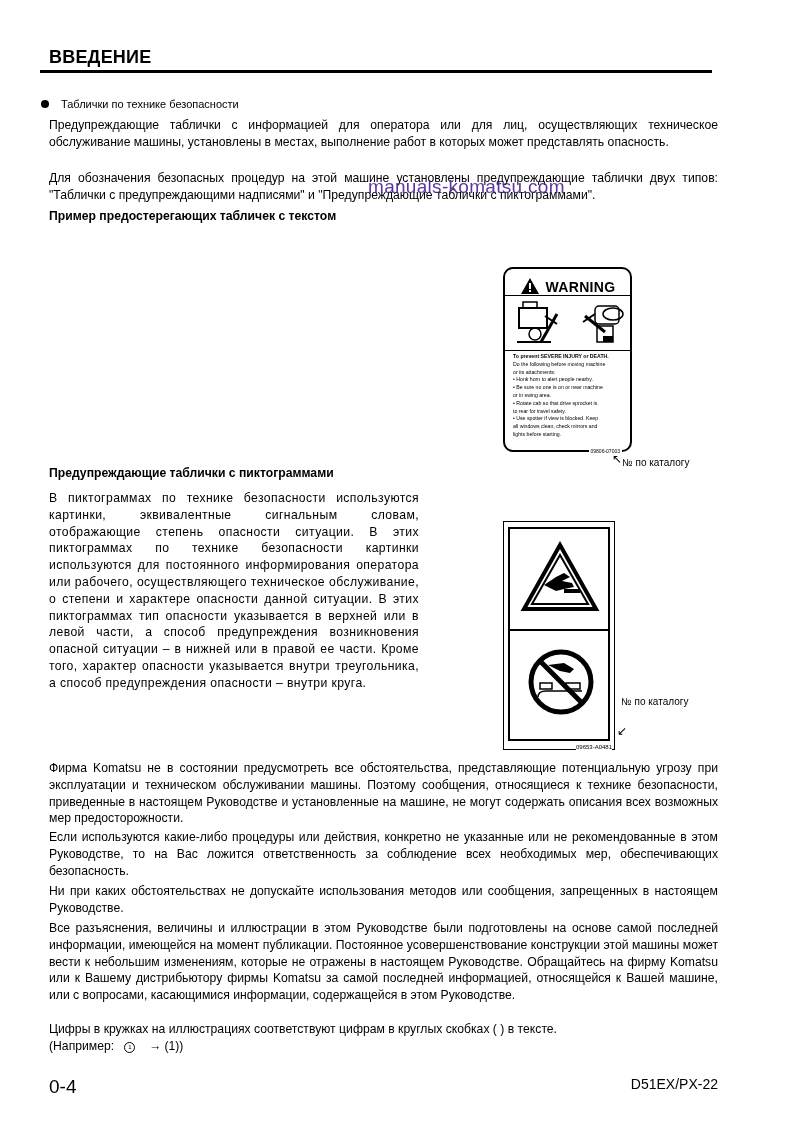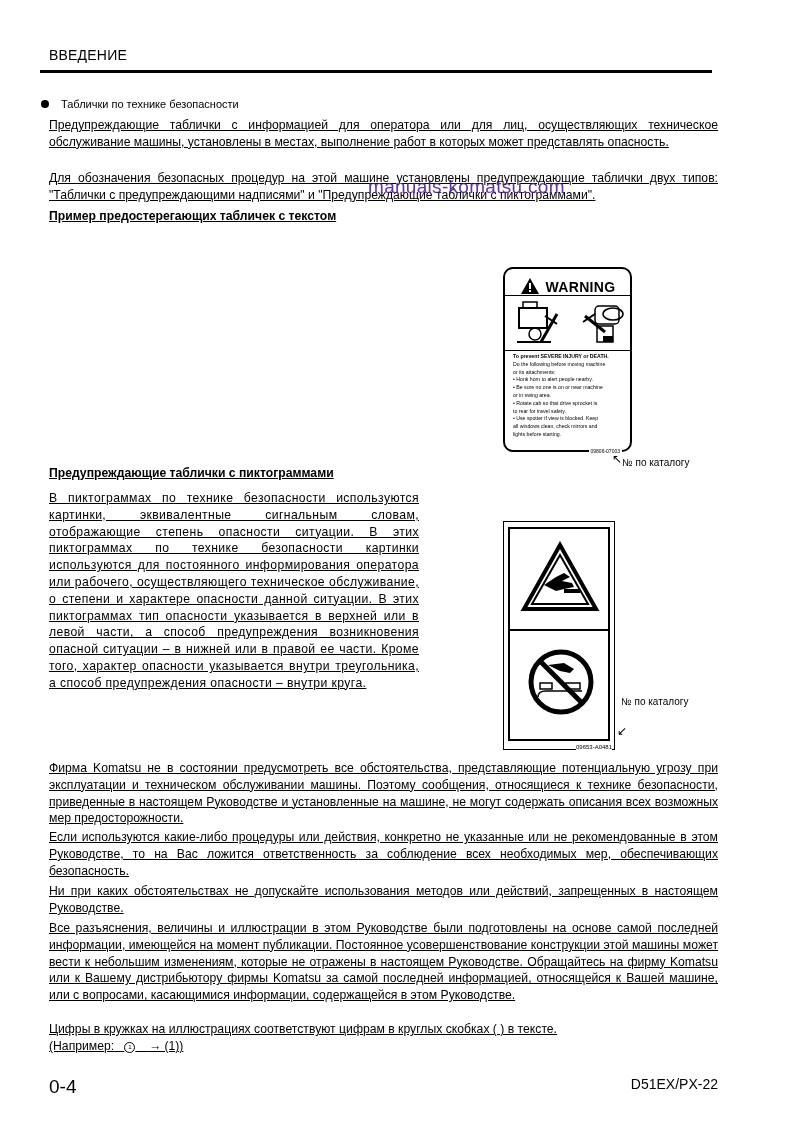--- a/index.html
+++ b/index.html
@@ -1,20 +1,20 @@
 <!DOCTYPE html>
 <html><head>
 <meta charset="utf-8">
 <style>
   html, body { margin: 0; padding: 0; background: #ffffff; }
   body { width: 793px; height: 1123px; position: relative; overflow: hidden;
          font-family: "Liberation Sans", sans-serif; color: #000; }
-  .header-title { position: absolute; left: 49px; top: 47px; font-size: 14px; font-weight: normal; letter-spacing: 0.2px; }
+  .header-title { position: absolute; left: 49px; top: 47px; font-size: 18px; font-weight: bold; letter-spacing: 0.2px; }
   .header-rule { position: absolute; left: 40px; top: 70px; width: 672px; height: 3px; background: #000; }
-  .p { position: absolute; font-size: 12.2px; line-height: 16.8px; text-align: justify; text-decoration: underline; }
+  .p { position: absolute; font-size: 12.2px; line-height: 16.8px; text-align: justify; }
   .bold { font-weight: bold; }
   .bullet-line { position: absolute; left: 41px; top: 98px; font-size: 11px; }
   .bullet-dot { display: inline-block; width: 8px; height: 8px; border-radius: 50%; background: #000; margin-right: 12px; vertical-align: 0px; }
   .watermark { position: absolute; left: 368px; top: 176px; font-size: 19px; color: #4c1d95; letter-spacing: 0.3px; opacity: 0.9; }
 
   
   .wlabel { position: absolute; left: 503px; top: 267px; width: 129px; height: 185px; border: 2px solid #000; border-radius: 10px; box-sizing: border-box; background:#fff; }
   .wlabel .whead { position: absolute; left: 0; right: 0; top: 0; height: 26px; border-bottom: 1.5px solid #000; display:flex; align-items:flex-end; justify-content:center; gap:6px; }
   .wlabel .whead .wtext { font-size: 14px; font-weight: bold; letter-spacing: 0.3px; }
   .wlabel .wpic { position: absolute; left: 0; right: 0; top: 27px; height: 54px; border-bottom: 1.5px solid #000; }
@@ -113,21 +113,21 @@
       <path d="M12 50 Q12 44 20 44 L56 44" fill="none" stroke="#000" stroke-width="1.5"></path>
     </svg>
   </div>
   <div class="pcode">09653-A0481</div>
 </div>
 <div class="catalog-label" style="left:621px; top:696px;">№ по каталогу</div>
 <div class="arrow" style="left:617px; top:724px;">↙</div>
 
 <div class="p" style="left:49px; top:760px; width:669px;">Фирма Komatsu не в состоянии предусмотреть все обстоятельства, представляющие потенциальную угрозу при эксплуатации и техническом обслуживании машины.  Поэтому сообщения, относящиеся к технике безопасности, приведенные в настоящем Руководстве и установленные на машине, не могут содержать описания всех возможных мер предосторожности.</div>
 <div class="p" style="left:49px; top:829px; width:669px;">Если используются какие-либо процедуры или действия, конкретно не указанные или не рекомендованные в этом Руководстве, то на Вас ложится ответственность за соблюдение всех необходимых мер, обеспечивающих безопасность.</div>
-<div class="p" style="left:49px; top:883px; width:669px;">Ни при каких обстоятельствах не допускайте использования методов или действий, запрещенных в настоящем Руководстве.</div>
+<div class="p" style="left:49px; top:883px; width:669px;">Ни при каких обстоятельствах не допускайте использования методов или сообщения, запрещенных в настоящем Руководстве.</div>
 <div class="p" style="left:49px; top:920px; width:669px;">Все разъяснения, величины и иллюстрации в этом Руководстве были подготовлены на основе самой последней информации, имеющейся на момент публикации.  Постоянное усовершенствование конструкции этой машины может вести к небольшим изменениям, которые не отражены в настоящем Руководстве.  Обращайтесь на фирму Komatsu или к Вашему дистрибьютору фирмы Komatsu за самой последней информацией, относящейся к Вашей машине, или с вопросами, касающимися информации, содержащейся в этом Руководстве.</div>
 <div class="p" style="left:49px; top:1021px; width:669px; text-align:left;">Цифры в кружках на иллюстрациях соответствуют цифрам в круглых скобках (  ) в тексте.</div>
 <div class="p" style="left:49px; top:1038px; width:669px; text-align:left;">
   <span> (Например:</span>
   &nbsp;&nbsp;<span class="circ">1</span>&nbsp;&nbsp;&nbsp;
   <span>→ (1))</span>
 </div>
 
 <div class="footer-left">0-4</div>
 <div class="footer-right">D51EX/PX-22</div>

